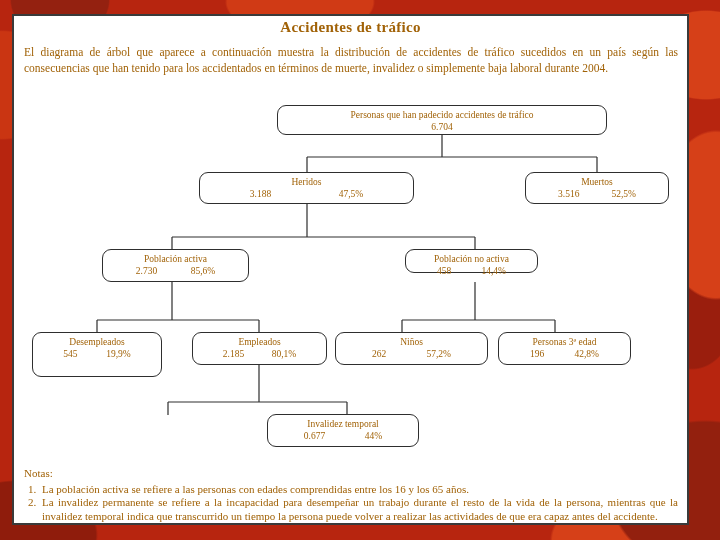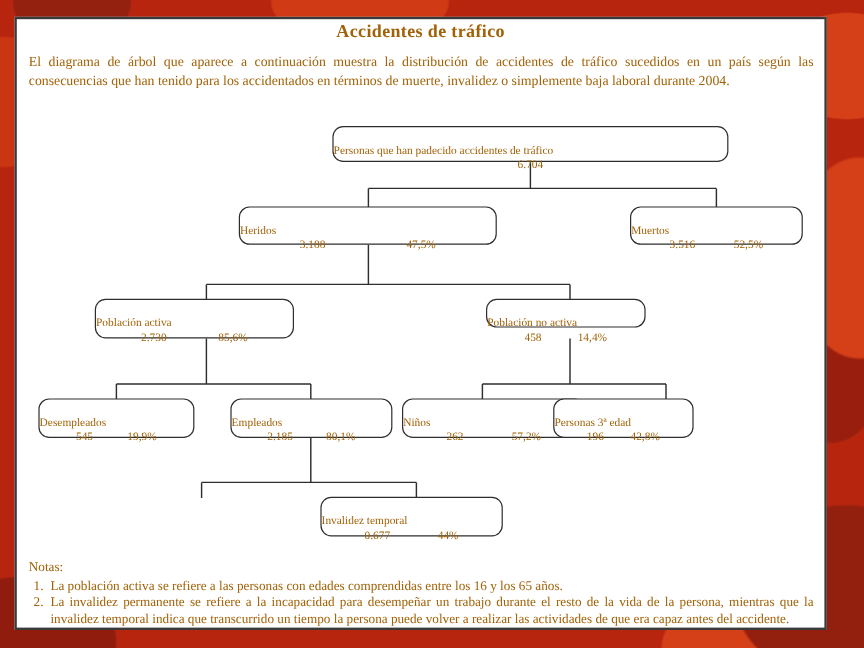--- a/index.html
+++ b/index.html
@@ -29,21 +29,21 @@
   }
   .intro{
     position:absolute;top:29px;left:10px;right:9px;margin:0;
     font-size:11.5px;line-height:15.5px;text-align:justify;
   }
   .tree{position:absolute;left:0;top:0;width:673px;height:507px;}
   .connectors{position:absolute;left:0;top:0;width:673px;height:507px;}
   .node{
     position:absolute;box-sizing:border-box;background:#fff;
     border:1.5px solid #2e2e2e;border-radius:9px;
-    font-size:9.5px;line-height:12px;padding-top:14px;
+    font-size:9.5px;line-height:12px;padding-top:3px;text-align:center;
   }
   .node .vals{display:flex;justify-content:space-around;padding:0 16px;}
   .node .vals.single{justify-content:center;}
   .notes{position:absolute;left:10px;right:9px;top:451px;font-size:11px;line-height:13.5px;}
   .notes-title{font-weight:normal;margin-bottom:2px;}
   .note-item{display:flex;align-items:flex-start;}
   .note-item .num{width:18px;flex:0 0 18px;padding-left:4px;box-sizing:border-box;}
   .note-item .txt{flex:1;text-align:justify;}
 </style>
 </head>
@@ -83,37 +83,37 @@
     </div>
 
     <div class="node" style="left:511px;top:156px;width:144px;height:32px;">
       <div>Muertos</div>
       <div class="vals">
         <span>3.516</span>
         <span>52,5%</span>
       </div>
     </div>
 
-    <div class="node" style="left:65px;top:233px;width:166px;height:33px;">
+    <div class="node" style="left:88px;top:233px;width:147px;height:33px;">
       <div>Población activa</div>
       <div class="vals">
         <span>2.730</span>
         <span>85,6%</span>
       </div>
     </div>
 
     <div class="node" style="left:391px;top:233px;width:133px;height:24px;">
       <div>Población no activa</div>
       <div class="vals">
         <span>458</span>
         <span>14,4%</span>
       </div>
     </div>
 
-    <div class="node" style="left:18px;top:316px;width:130px;height:33px;">
+    <div class="node" style="left:18px;top:316px;width:130px;height:45px;">
       <div>Desempleados</div>
       <div class="vals">
         <span>545</span>
         <span>19,9%</span>
       </div>
     </div>
 
     <div class="node" style="left:178px;top:316px;width:135px;height:33px;">
       <div>Empleados</div>
       <div class="vals">
@@ -123,21 +123,21 @@
     </div>
 
     <div class="node" style="left:321px;top:316px;width:153px;height:33px;">
       <div>Niños</div>
       <div class="vals">
         <span>262</span>
         <span>57,2%</span>
       </div>
     </div>
 
-    <div class="node" style="left:447px;top:316px;width:117px;height:33px;">
+    <div class="node" style="left:484px;top:316px;width:133px;height:33px;">
       <div>Personas 3ª edad</div>
       <div class="vals">
         <span>196</span>
         <span>42,8%</span>
       </div>
     </div>
 
 
     <div class="node" style="left:253px;top:398px;width:152px;height:33px;">
       <div>Invalidez temporal</div>

